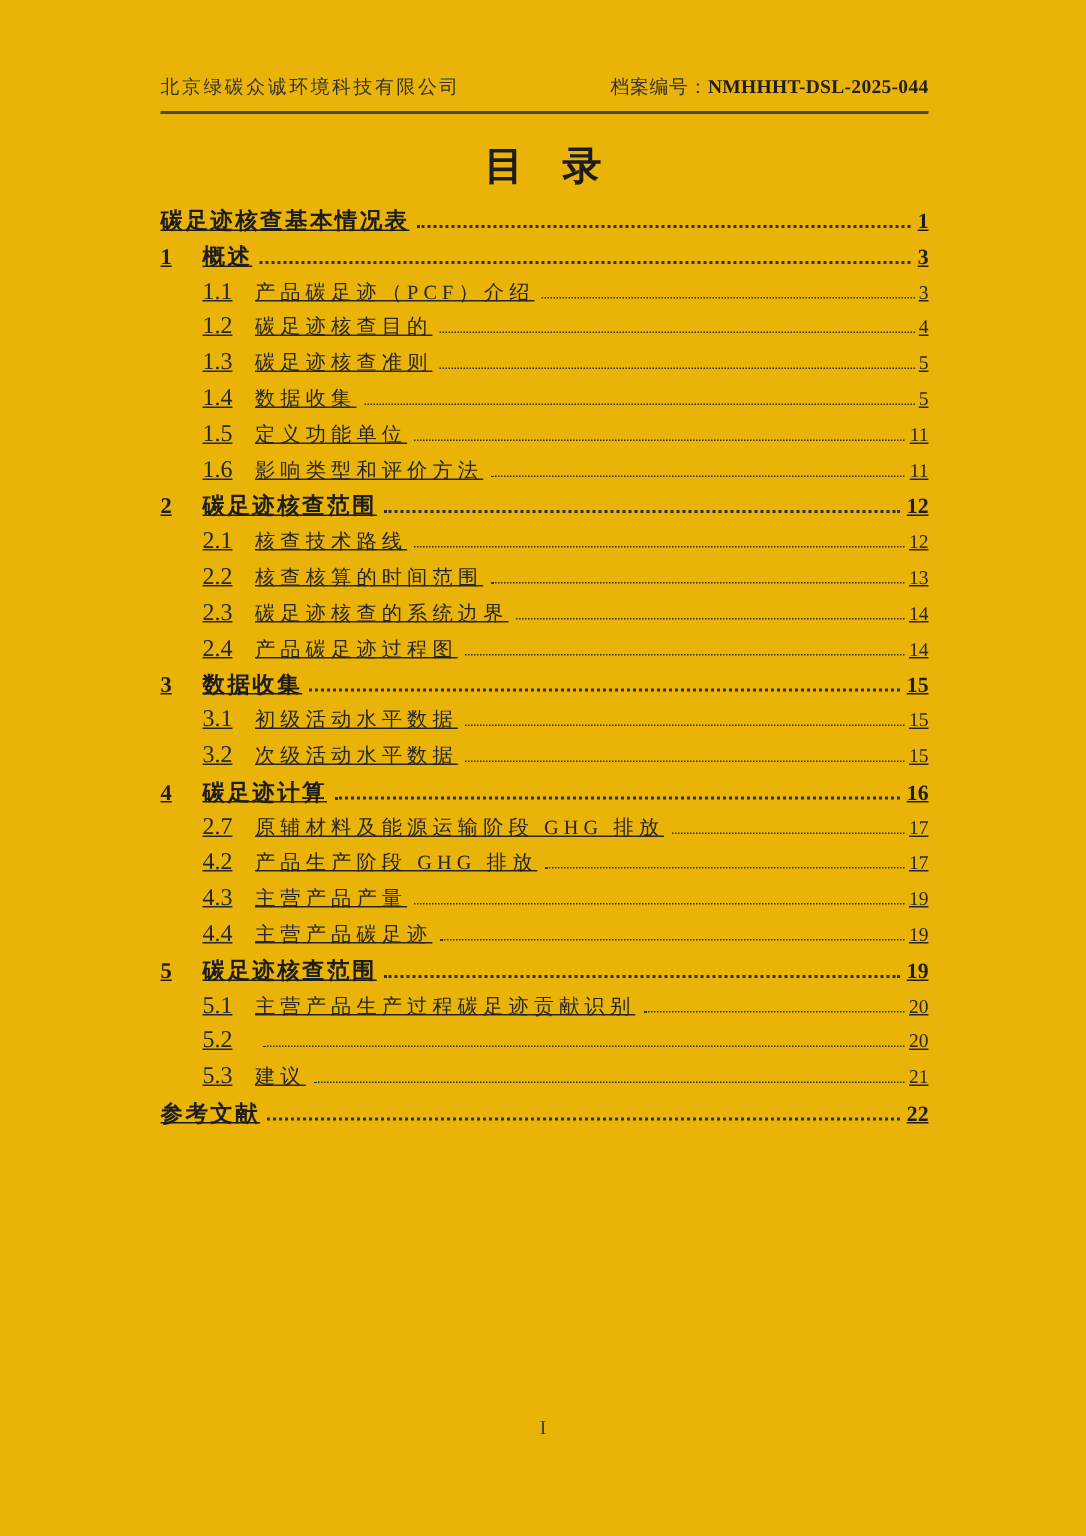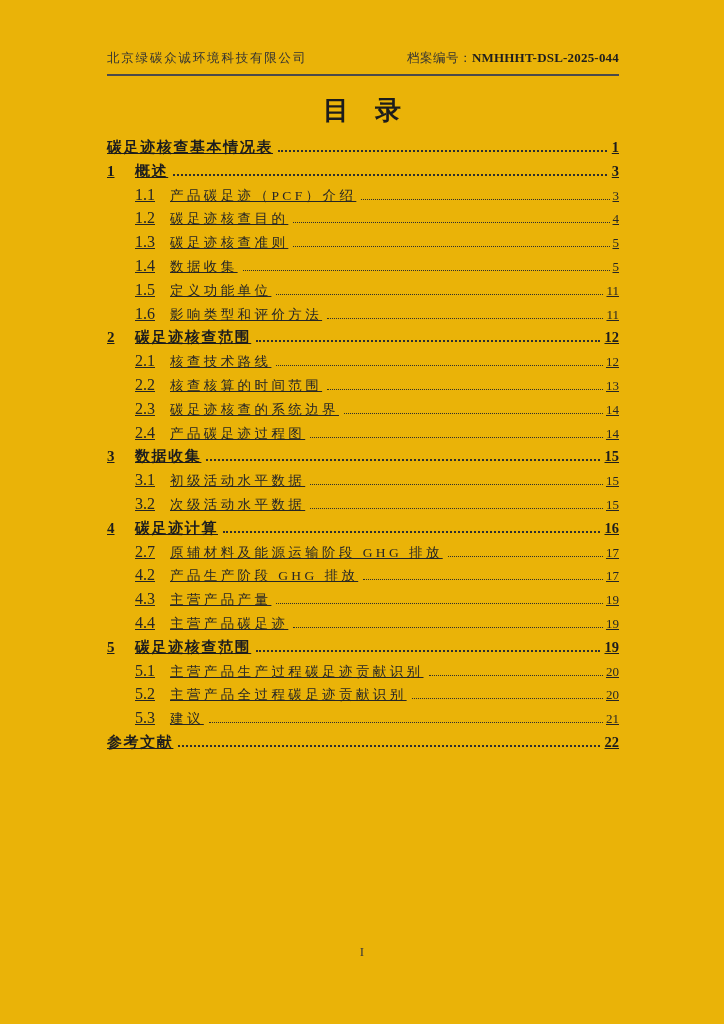--- a/index.html
+++ b/index.html
@@ -258,21 +258,20 @@
         <span class="pg">19</span>
       </div>
       <div class="row l2">
         <span class="num">5.1</span>
         <span class="ttl">主营产品生产过程碳足迹贡献识别</span>
         <span class="dots"></span>
         <span class="pg">20</span>
       </div>
       <div class="row l2">
         <span class="num">5.2</span>
-        <span class="ttl">主营产品全过程碳足迹贡献识别</span>
         <span class="dots"></span>
         <span class="pg">20</span>
       </div>
       <div class="row l2">
         <span class="num">5.3</span>
         <span class="ttl">建议</span>
         <span class="dots"></span>
         <span class="pg">21</span>
       </div>
       <div class="row l1">

